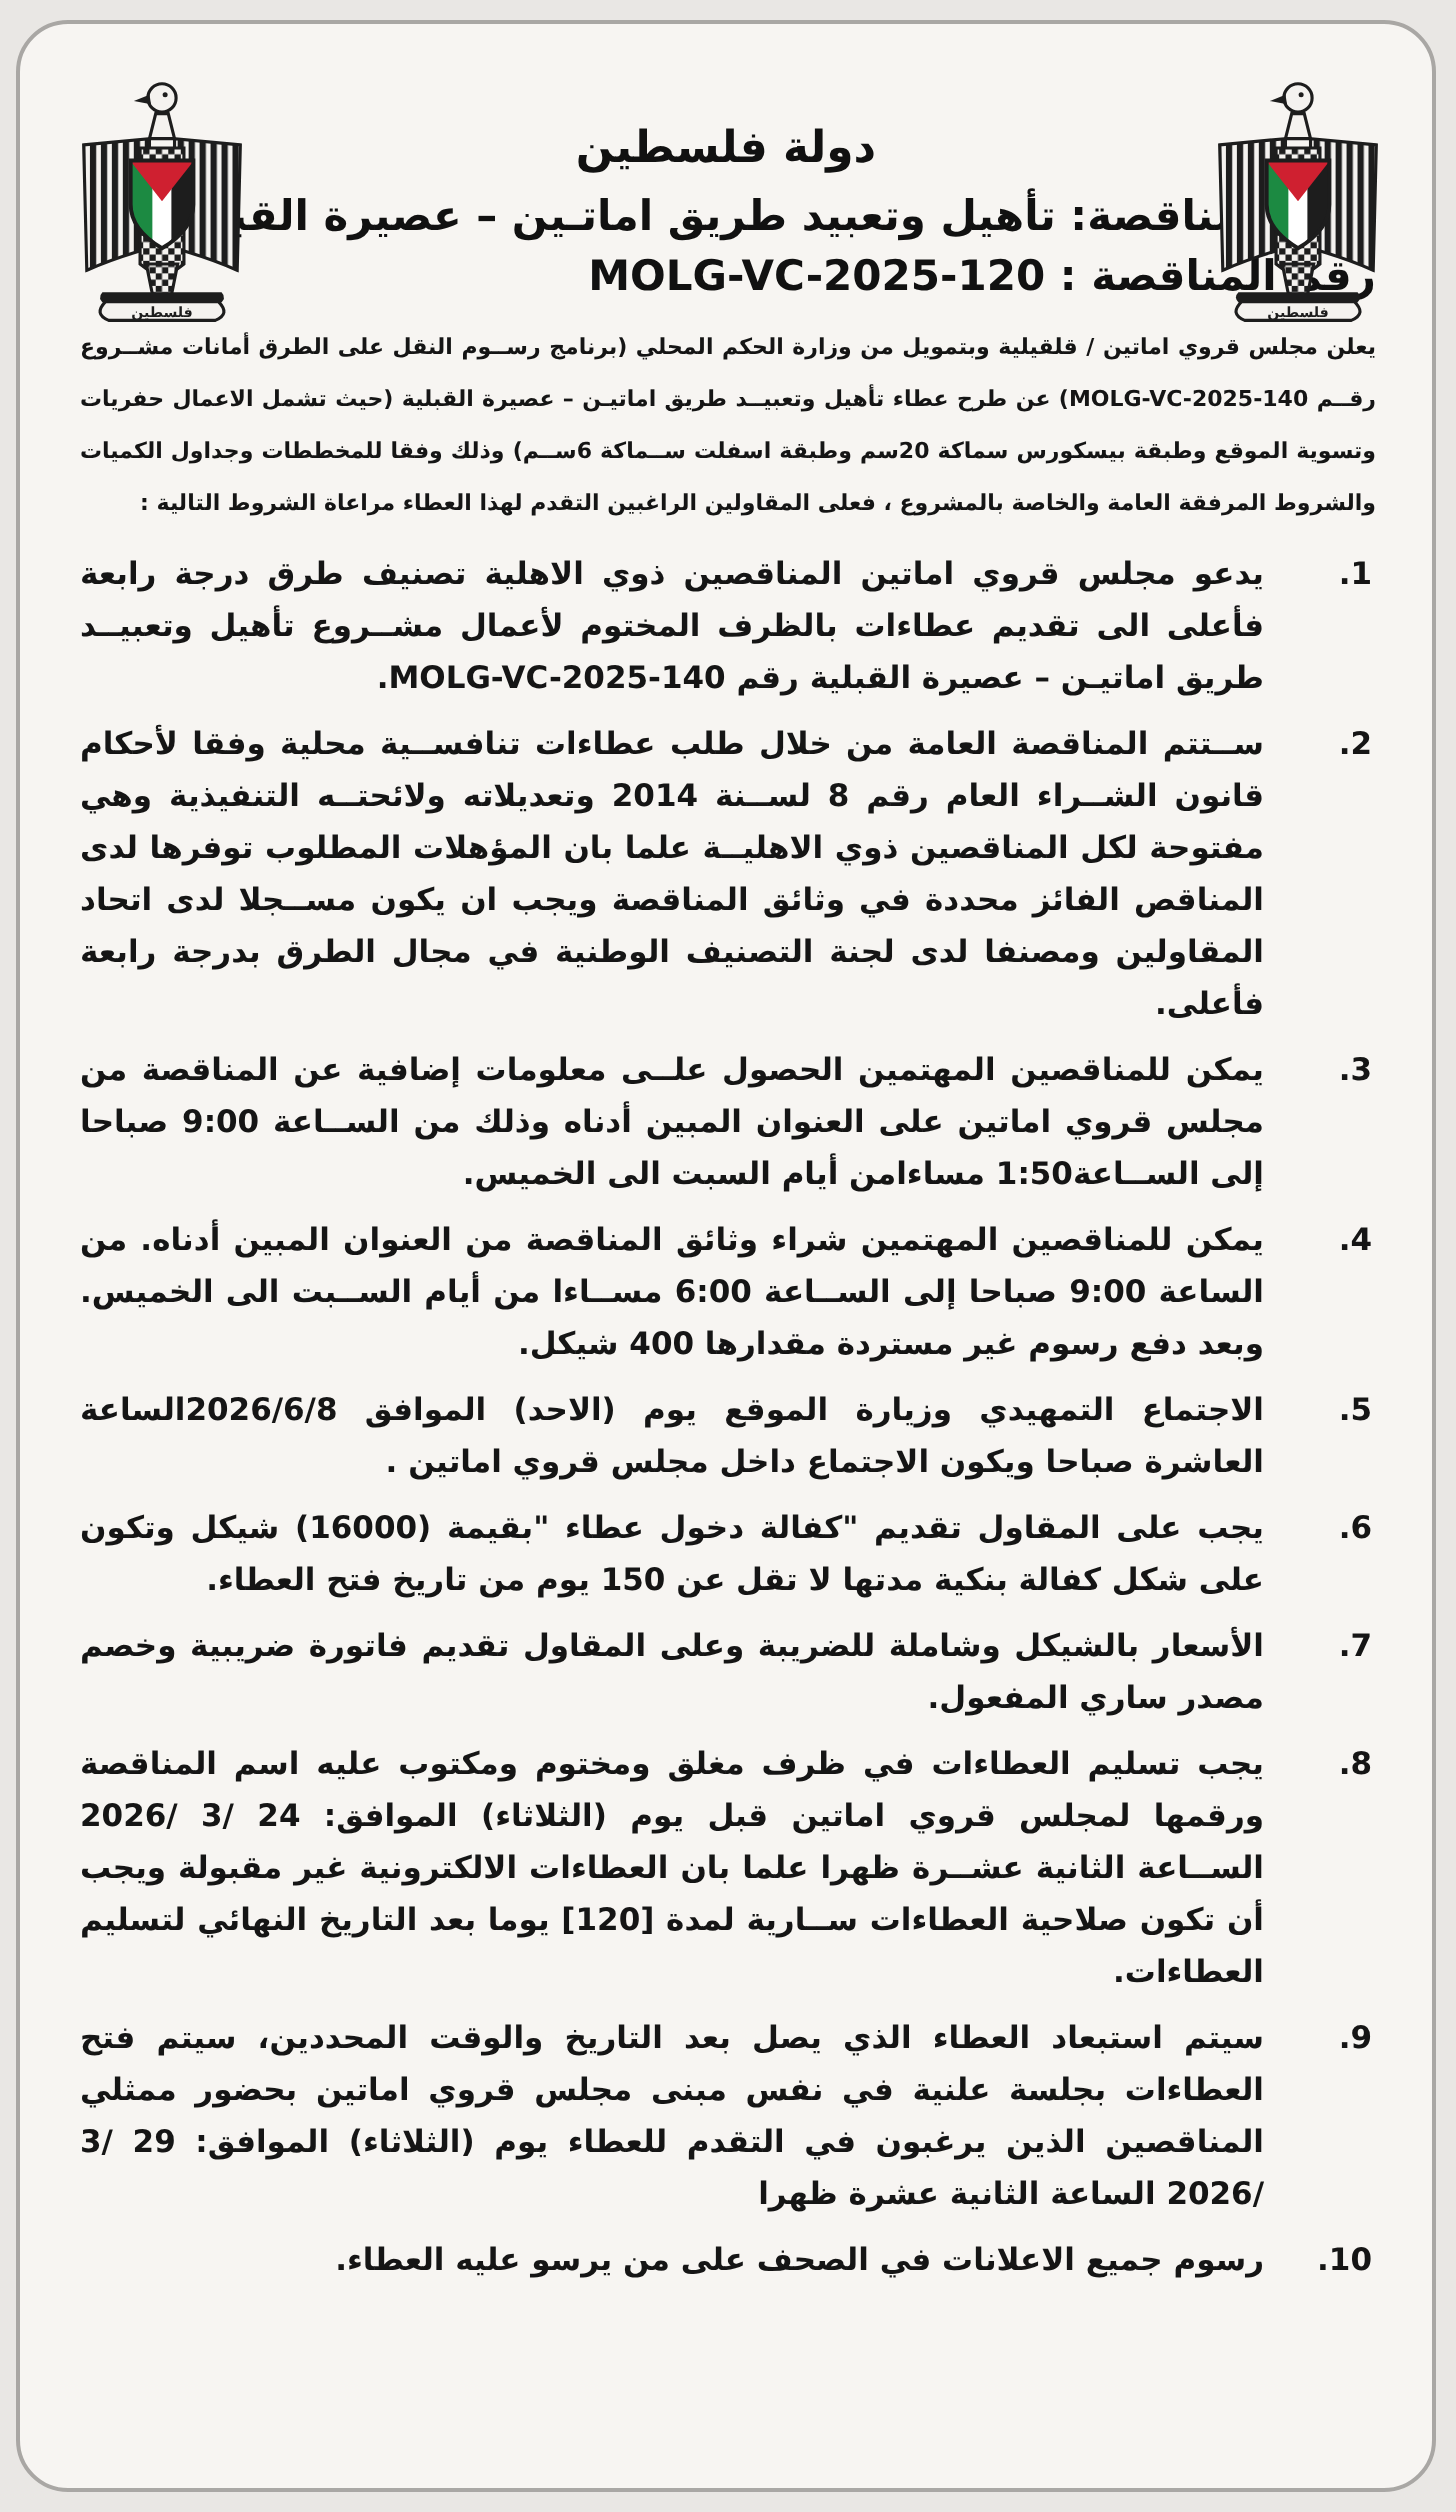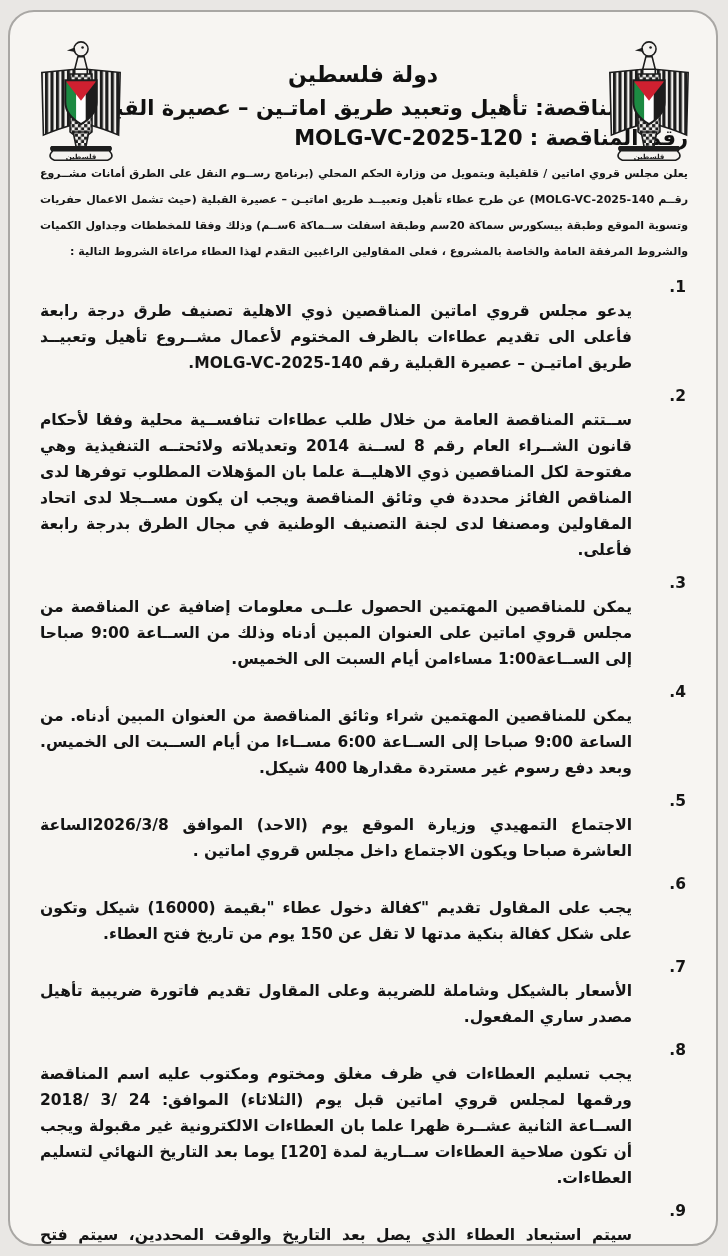--- a/index.html
+++ b/index.html
@@ -53,21 +53,21 @@
   }
   .cond .num{
     flex:0 0 30px;
     font-size:15.5px;line-height:26px;font-weight:700;
     text-align:right;
     direction:rtl;
   }
   .cond .txt{
     flex:1;
     text-align:justify;
-    font-size:15.5px;line-height:26px;font-weight:700;margin-top:24px;
+    font-size:15.5px;line-height:26px;font-weight:700;
   }
   svg text{font-family:"DejaVu Sans",sans-serif;}
 </style>
 </head>
 <body>
 
 <div class="panel">
 
   <div class="emblem left">
     <svg viewBox="0 0 120 170" width="94" height="134">
@@ -149,41 +149,41 @@
     <li class="cond">
       <span class="num">1.</span>
       <span class="txt">يدعو مجلس قروي اماتين المناقصين ذوي الاهلية تصنيف طرق درجة رابعة فأعلى الى تقديم عطاءات بالظرف المختوم لأعمال مشــروع تأهيل وتعبيــد طريق اماتيـن – عصيرة القبلية رقم MOLG-VC-2025-140.</span>
     </li>
     <li class="cond">
       <span class="num">2.</span>
       <span class="txt">ســتتم المناقصة العامة من خلال طلب عطاءات تنافســية محلية وفقا لأحكام قانون الشــراء العام رقم 8 لســنة 2014 وتعديلاته ولائحتــه التنفيذية وهي مفتوحة لكل المناقصين ذوي الاهليــة علما بان المؤهلات المطلوب توفرها لدى المناقص الفائز محددة في وثائق المناقصة ويجب ان يكون مســجلا لدى اتحاد المقاولين ومصنفا لدى لجنة التصنيف الوطنية في مجال الطرق بدرجة رابعة فأعلى.</span>
     </li>
     <li class="cond">
       <span class="num">3.</span>
-      <span class="txt">يمكن للمناقصين المهتمين الحصول علــى معلومات إضافية عن المناقصة من مجلس قروي اماتين  على العنوان المبين أدناه وذلك من الســاعة 9:00 صباحا  إلى الســاعة1:00 مساءامن أيام السبت الى الخميس.</span>
+      <span class="txt">يمكن للمناقصين المهتمين الحصول علــى معلومات إضافية عن المناقصة من مجلس قروي اماتين  على العنوان المبين أدناه وذلك من الســاعة 9:00 صباحا  إلى الســاعة1:50 مساءامن أيام السبت الى الخميس.</span>
     </li>
     <li class="cond">
       <span class="num">4.</span>
       <span class="txt">يمكن للمناقصين المهتمين شراء وثائق المناقصة من العنوان المبين أدناه. من الساعة 9:00 صباحا إلى الســاعة 6:00 مســاءا من أيام الســبت الى الخميس. وبعد دفع رسوم غير مستردة مقدارها 400 شيكل.</span>
     </li>
     <li class="cond">
       <span class="num">5.</span>
-      <span class="txt">الاجتماع التمهيدي وزيارة الموقع يوم (الاحد) الموافق 2026/3/8الساعة العاشرة صباحا ويكون الاجتماع داخل مجلس قروي اماتين   .</span>
+      <span class="txt">الاجتماع التمهيدي وزيارة الموقع يوم (الاحد) الموافق 2026/6/8الساعة العاشرة صباحا ويكون الاجتماع داخل مجلس قروي اماتين   .</span>
     </li>
     <li class="cond">
       <span class="num">6.</span>
       <span class="txt">يجب على المقاول تقديم "كفالة دخول عطاء "بقيمة (16000) شيكل وتكون على شكل كفالة بنكية مدتها لا تقل عن 150 يوم من تاريخ فتح العطاء.</span>
     </li>
     <li class="cond">
       <span class="num">7.</span>
-      <span class="txt">الأسعار بالشيكل وشاملة للضريبة وعلى المقاول تقديم فاتورة ضريبية تأهيل مصدر ساري المفعول.</span>
+      <span class="txt">الأسعار بالشيكل وشاملة للضريبة وعلى المقاول تقديم فاتورة ضريبية وخصم مصدر ساري المفعول.</span>
     </li>
     <li class="cond">
       <span class="num">8.</span>
-      <span class="txt">يجب تسليم العطاءات في ظرف مغلق ومختوم ومكتوب عليه اسم المناقصة ورقمها لمجلس قروي اماتين   قبل يوم (الثلاثاء) الموافق: 24 /3 /2018 الســاعة الثانية عشــرة ظهرا علما بان العطاءات الالكترونية غير مقبولة ويجب أن تكون صلاحية العطاءات ســارية لمدة [120] يوما بعد التاريخ النهائي لتسليم العطاءات.</span>
+      <span class="txt">يجب تسليم العطاءات في ظرف مغلق ومختوم ومكتوب عليه اسم المناقصة ورقمها لمجلس قروي اماتين   قبل يوم (الثلاثاء) الموافق: 24 /3 /2026 الســاعة الثانية عشــرة ظهرا علما بان العطاءات الالكترونية غير مقبولة ويجب أن تكون صلاحية العطاءات ســارية لمدة [120] يوما بعد التاريخ النهائي لتسليم العطاءات.</span>
     </li>
     <li class="cond">
       <span class="num">9.</span>
       <span class="txt">سيتم استبعاد العطاء الذي يصل بعد التاريخ والوقت المحددين، سيتم فتح العطاءات بجلسة علنية في نفس مبنى مجلس قروي اماتين بحضور ممثلي المناقصين الذين يرغبون في التقدم للعطاء يوم (الثلاثاء) الموافق: 29 /3 /2026 الساعة الثانية عشرة ظهرا</span>
     </li>
     <li class="cond">
       <span class="num">10.</span>
       <span class="txt">رسوم جميع الاعلانات في الصحف على من يرسو عليه العطاء.</span>
     </li>
   </ol>

